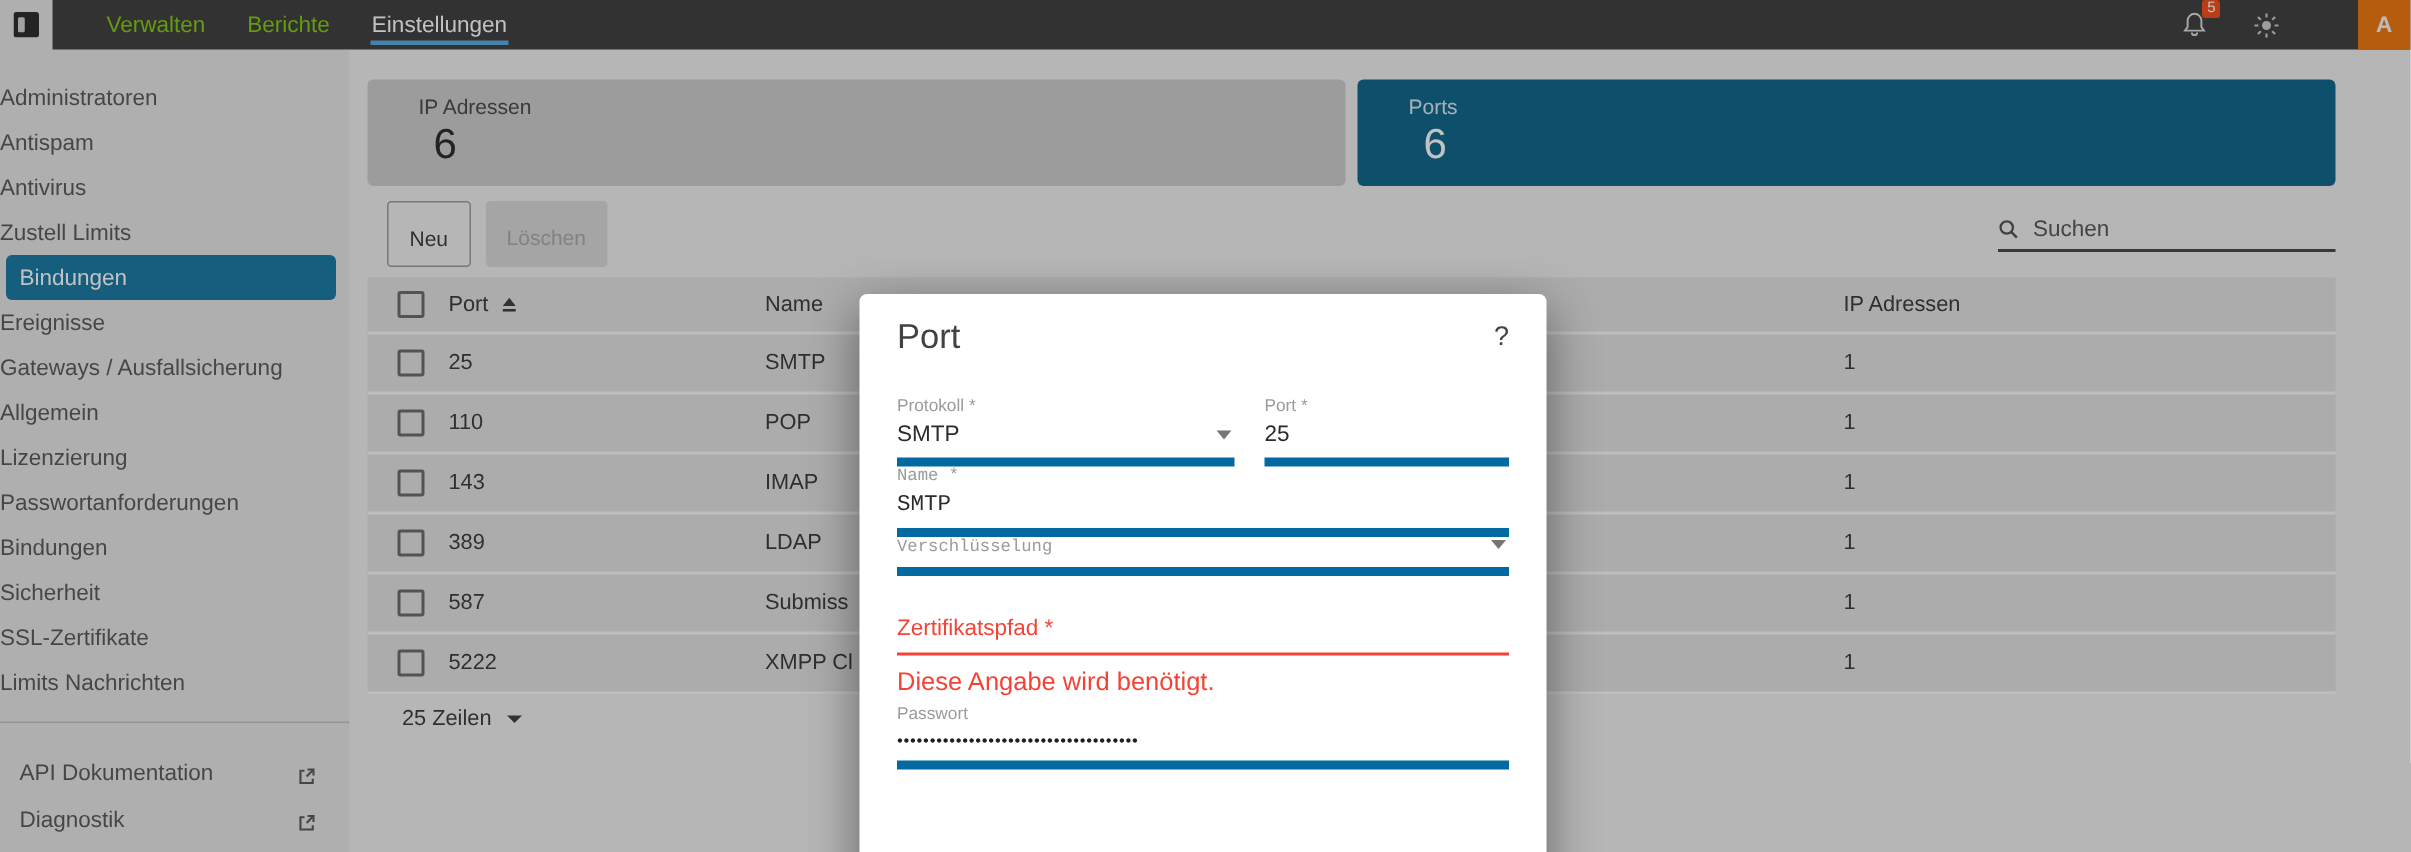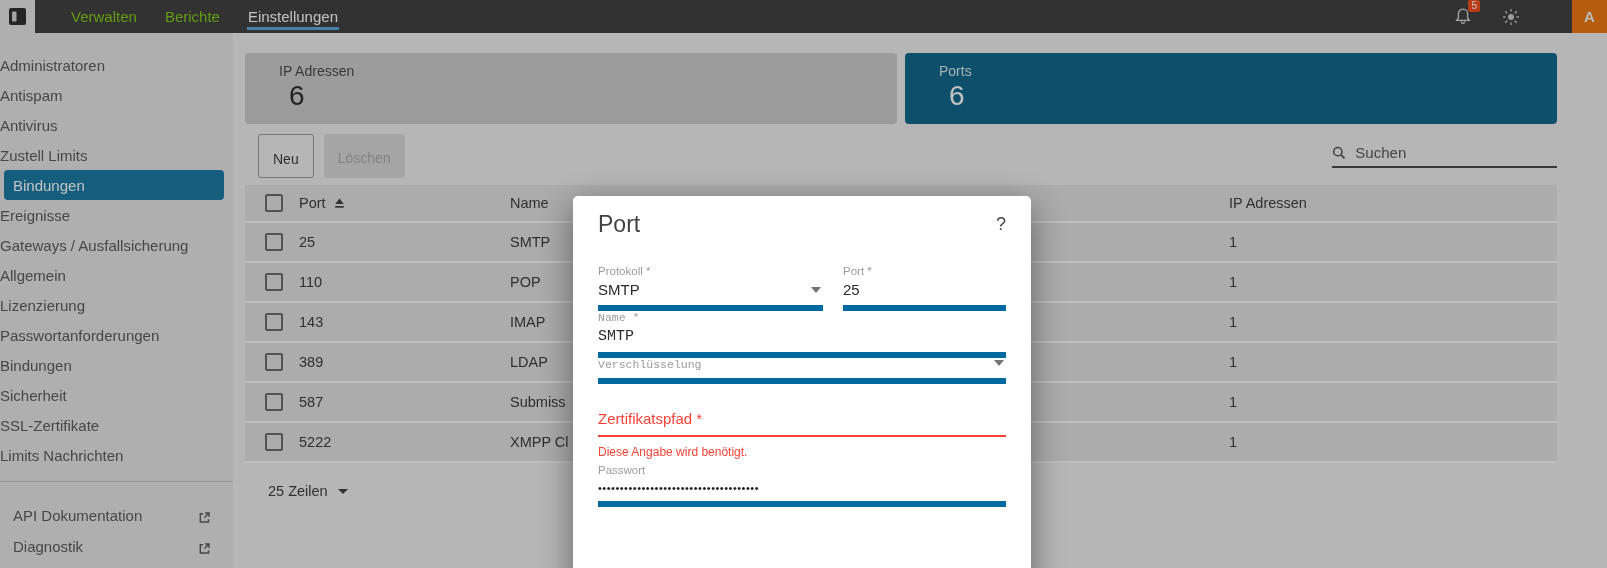--- a/index.html
+++ b/index.html
@@ -60,39 +60,39 @@
 
   .table{margin-top:14px;background:#e2e2e2;}
   .trow{display:grid;grid-template-columns:54px 211px 1fr 330px;align-items:center;font-size:14.5px;color:#3f3f3f;border-bottom:2px solid #fafafa;}
   .trow.head{height:38px;}
   .trow.body{height:40px;cursor:pointer;}
   .cell-check{padding-left:20px;display:flex;align-items:center;}
   .checkbox{width:18px;height:18px;border:2px solid #6e6e6e;border-radius:2px;background:transparent;cursor:pointer;}
   .cell-port{display:flex;align-items:center;gap:7px;}
   .cell-ip{padding-left:2px;}
 
-  .rows-per-page{margin-top:20px;padding-left:23px;font-size:14.5px;color:#3f3f3f;display:flex;align-items:center;gap:10px;width:140px;cursor:pointer;}
+  .rows-per-page{margin-top:8px;padding-left:23px;font-size:14.5px;color:#3f3f3f;display:flex;align-items:center;gap:10px;width:140px;cursor:pointer;}
   .caret-down{width:0;height:0;border-left:5px solid transparent;border-right:5px solid transparent;border-top:5px solid #424242;}
 
   
   .backdrop{position:absolute;inset:0;background:rgba(0,0,0,0.24);z-index:50;}
   .dialog{position:absolute;left:573px;top:196px;width:458px;height:430px;background:#fff;border-radius:5px;box-shadow:0 10px 34px rgba(0,0,0,.45);z-index:100;padding:0 25px;}
   .dialog-titlebar{display:flex;justify-content:space-between;align-items:flex-start;padding-top:13px;}
   .dialog-title{font-size:23px;color:#424242;line-height:30px;}
   .dialog-help{font-size:18px;color:#424242;margin-top:5px;cursor:pointer;}
   .frow{display:flex;gap:20px;margin-top:26px;}
   .field{flex:1;position:relative;border-bottom:6px solid #0369a1;padding-bottom:7px;}
   .field.fixed{flex:0 0 225px;}
   .f-label{font-size:11.5px;color:#9b9b9b;}
   .f-value{font-size:15px;color:#2b2b2b;margin-top:4px;}
   .sel-arrow{position:absolute;right:2px;bottom:12px;width:0;height:0;border-left:5px solid transparent;border-right:5px solid transparent;border-top:6px solid #757575;}
   .m15{font-family:Liberation Mono, monospace;}
   .field.error-field{border-bottom:2px solid var(--error-red);margin-top:26px;padding-bottom:8px;}
   .error-value{font-size:15px;color:var(--error-red);}
-  .error-msg{margin-top:8px;font-size:12px;color:var(--error-red);}
+  .error-msg{margin-top:8px;font-size:17px;color:var(--error-red);}
   .field.pw{margin-top:5px;}
   .pw-dots{font-size:11px;letter-spacing:.5px;color:#1f1f1f;margin-top:6px;}
 </style>
 </head>
 <body>
 
 <div class="topbar">
   <div class="toggle-cell">
     <svg width="17" height="17">
       <rect x="0" y="0" width="17" height="17" rx="2" fill="#303030"></rect>

